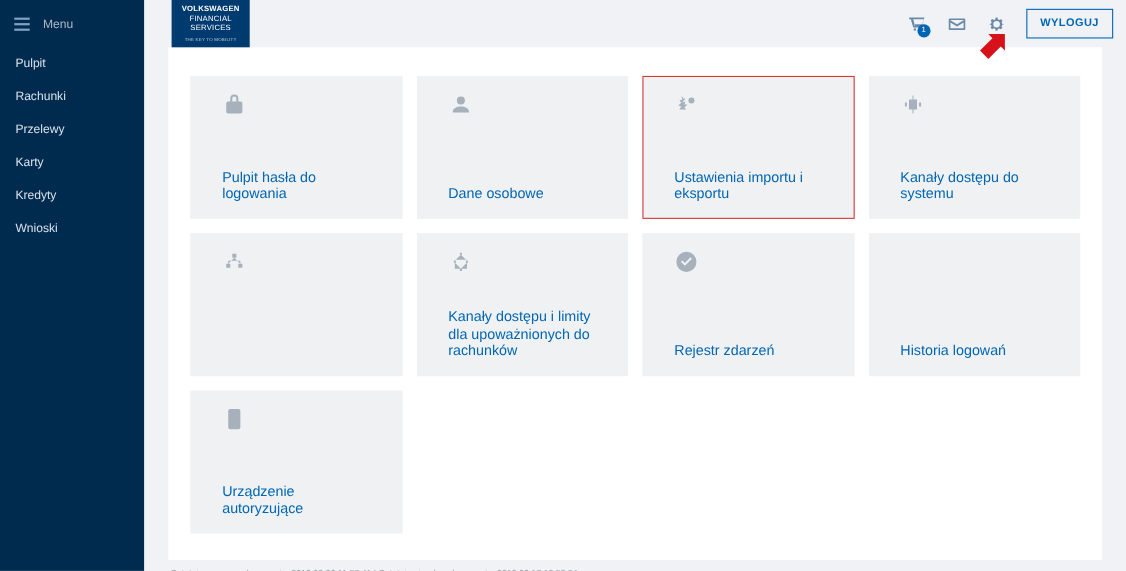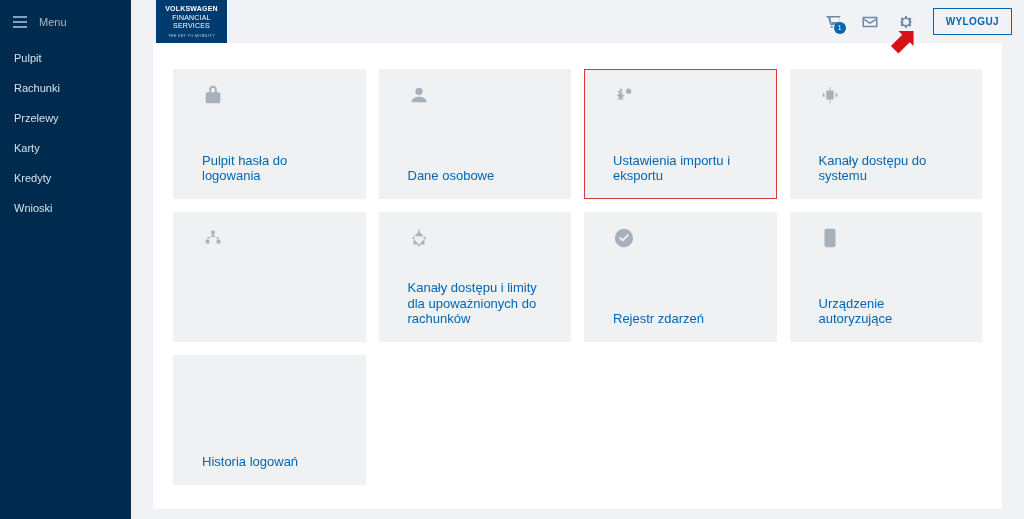--- a/index.html
+++ b/index.html
@@ -233,29 +233,29 @@
             <div class="tile-title">Kanały dostępu i limity dla upoważnionych do rachunków</div>
           </div>
           <div class="tile">
             <div class="tile-icon"><svg viewBox="0 0 24 24">
                 <path d="M12 2a10 10 0 1 0 .001 20.001A10 10 0 0 0 12 2zm-1.5 14l-4-4 1.4-1.4 2.6 2.6 5.6-5.6L17.5 9l-7 7z"></path>
               </svg></div>
             <div class="tile-title">Rejestr zdarzeń</div>
           </div>
           <div class="tile">
             <div class="tile-icon"><svg viewBox="0 0 24 24">
+                <path d=""></path>
+              </svg></div>
+            <div class="tile-title">Historia logowań</div>
+          </div>
+          <div class="tile">
+            <div class="tile-icon"><svg viewBox="0 0 24 24">
                 <path d="M8 2h8a2 2 0 0 1 2 2v16a2 2 0 0 1-2 2H8a2 2 0 0 1-2-2V4a2 2 0 0 1 2-2zm0 3h8v12H8zM11 19h2v1h-2z"></path>
               </svg></div>
             <div class="tile-title">Urządzenie autoryzujące</div>
-          </div>
-          <div class="tile">
-            <div class="tile-icon"><svg viewBox="0 0 24 24">
-                <path d=""></path>
-              </svg></div>
-            <div class="tile-title">Historia logowań</div>
           </div>
         </div>
     </div>
     <div class="footer">Ostatnie poprawne logowanie: 2019.09.26 11:57:41   |   Ostatnie nieudane logowanie: 2019.09.17 13:58:54</div>
   </main>
 </div>
 
 <div class="logo">
   <div class="line1">VOLKSWAGEN</div>
   <div>FINANCIAL SERVICES</div>

